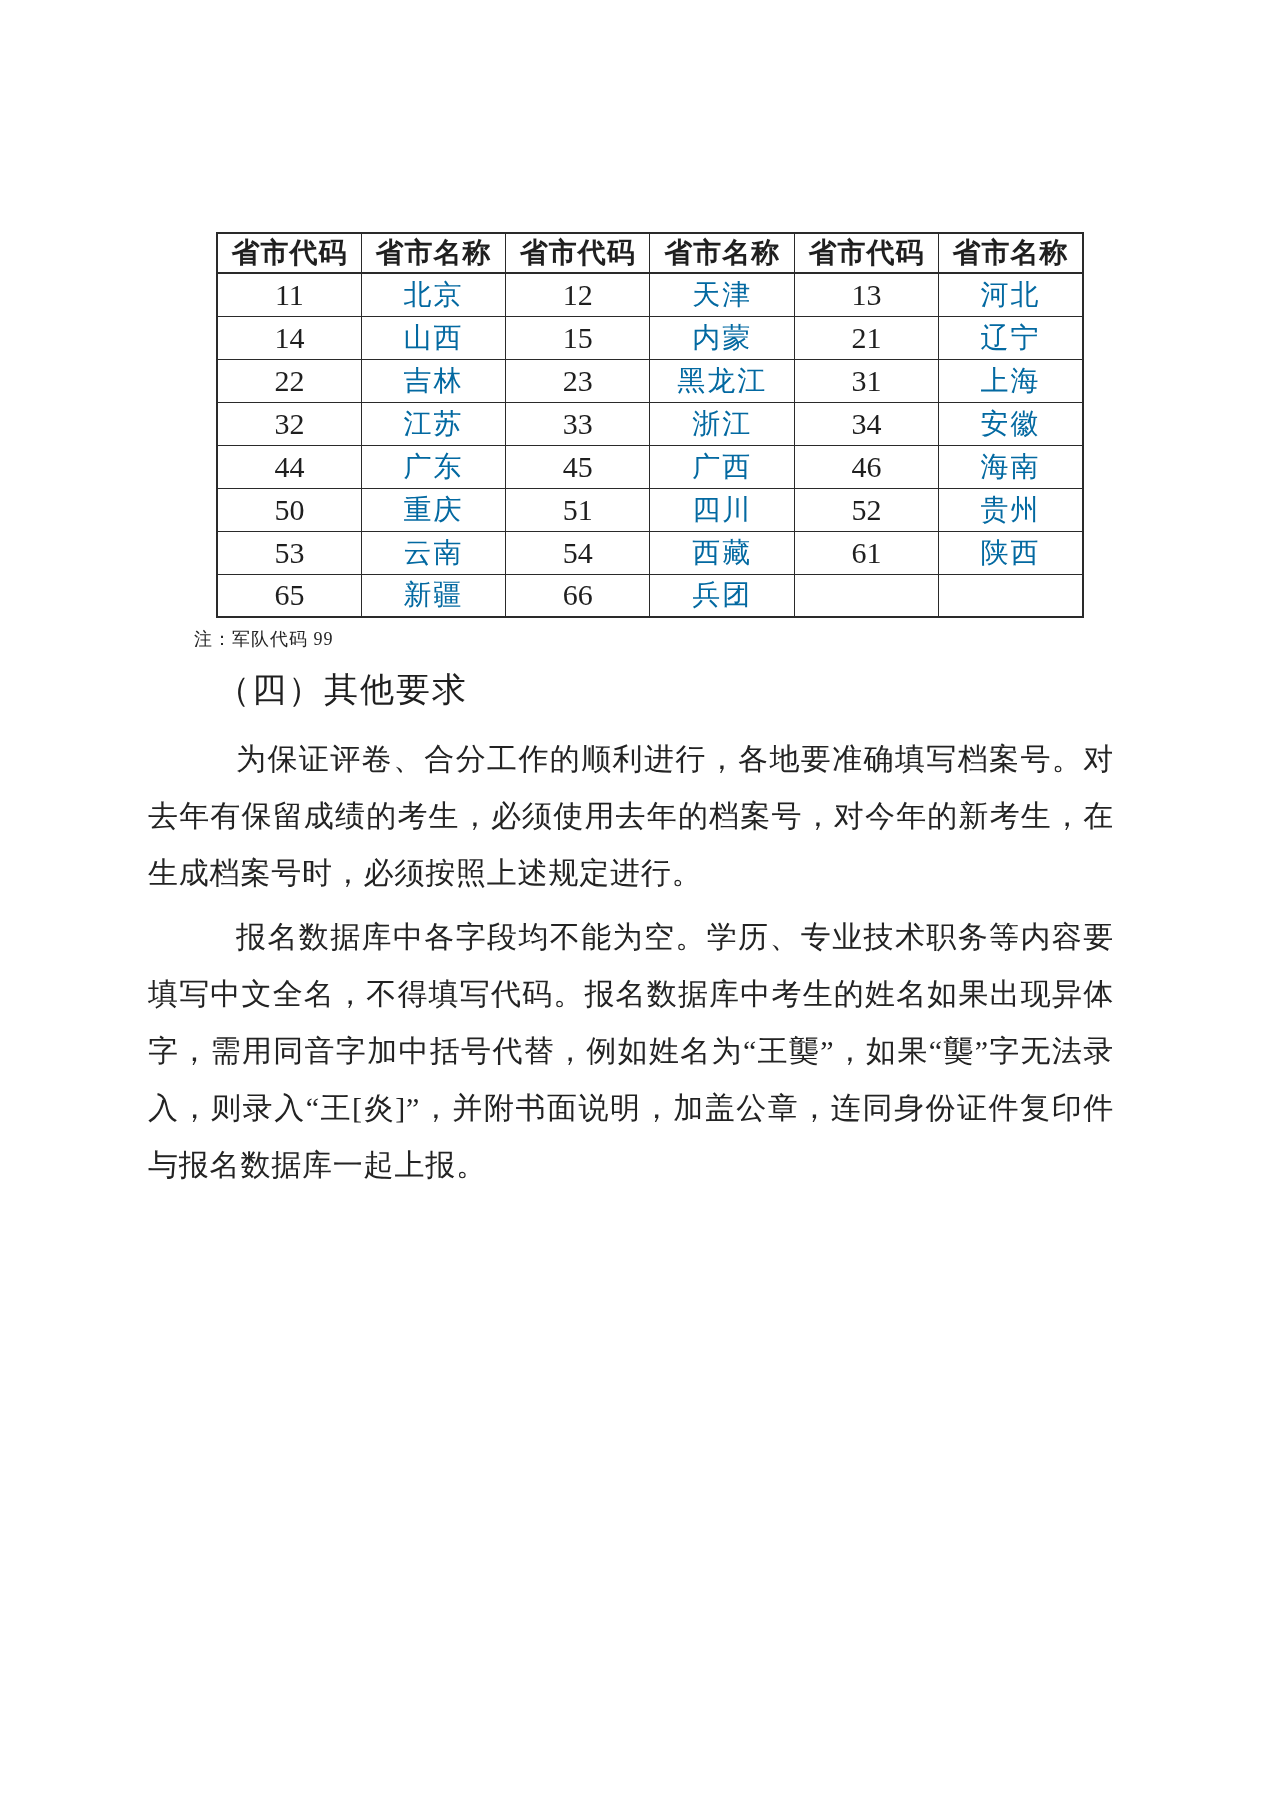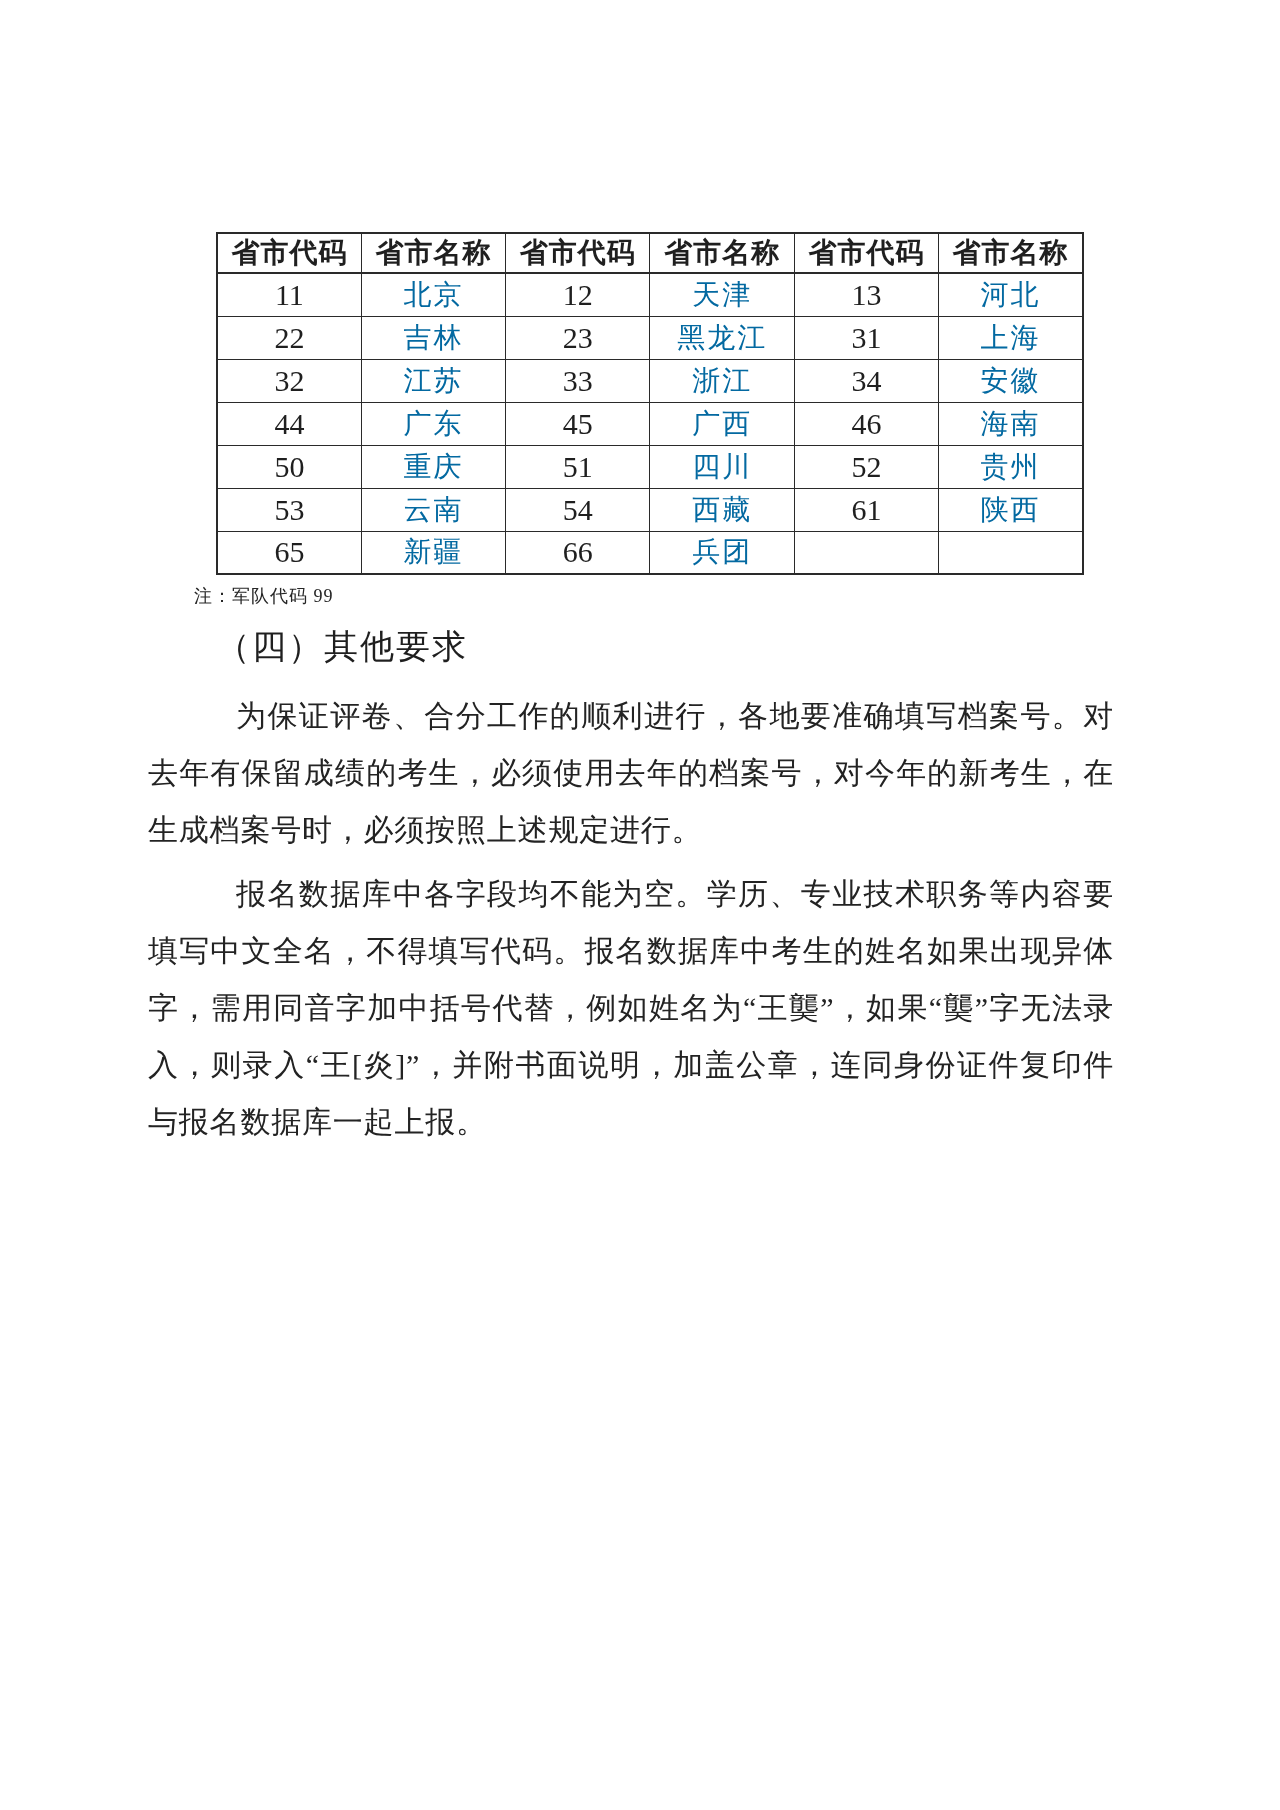--- a/index.html
+++ b/index.html
@@ -100,20 +100,28 @@
       <tbody>
           <tr>
             <td class="code">11</td>
             <td class="name">北京</td>
             <td class="code">12</td>
             <td class="name">天津</td>
             <td class="code">13</td>
             <td class="name">河北</td>
           </tr>
           <tr>
+            <td class="code">14</td>
+            <td class="name">山西</td>
+            <td class="code">15</td>
+            <td class="name">内蒙</td>
+            <td class="code">21</td>
+            <td class="name">辽宁</td>
+          </tr>
+          <tr>
             <td class="code">22</td>
             <td class="name">吉林</td>
             <td class="code">23</td>
             <td class="name">黑龙江</td>
             <td class="code">31</td>
             <td class="name">上海</td>
           </tr>
           <tr>
             <td class="code">32</td>
             <td class="name">江苏</td>

